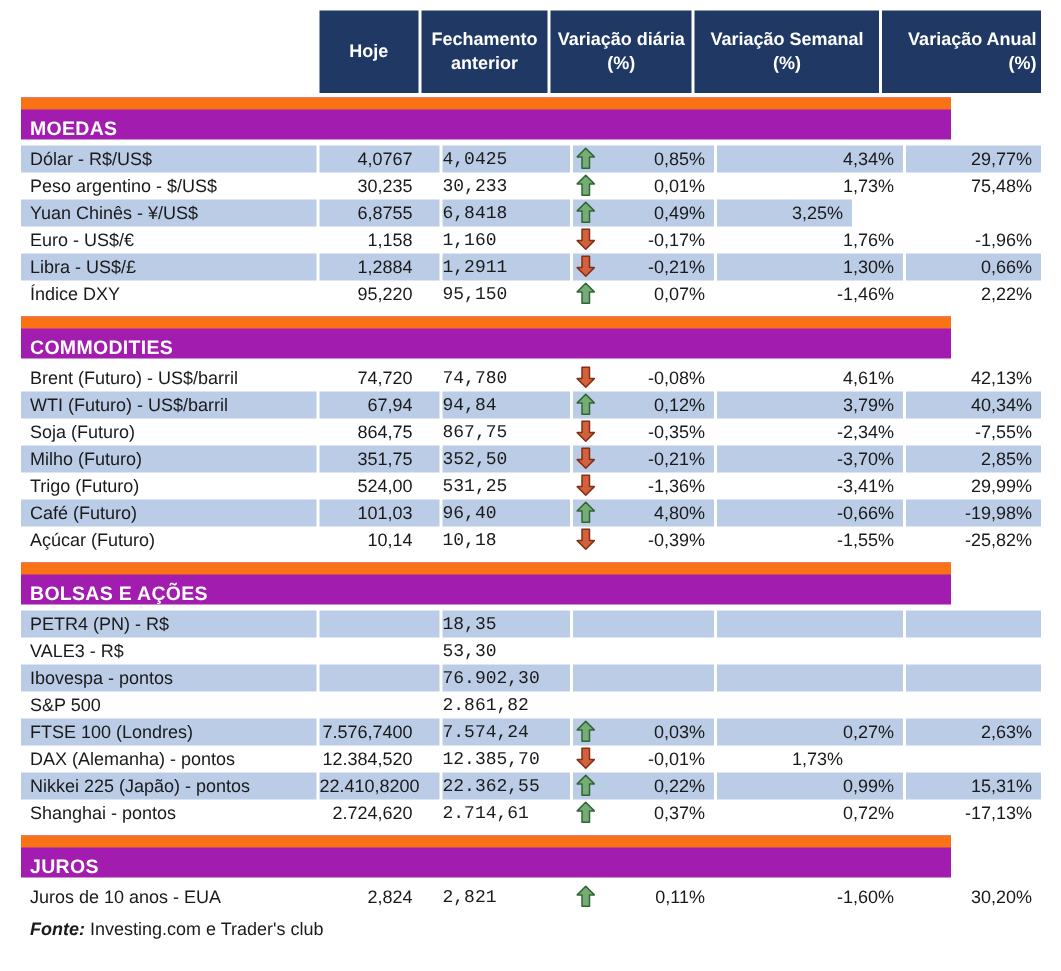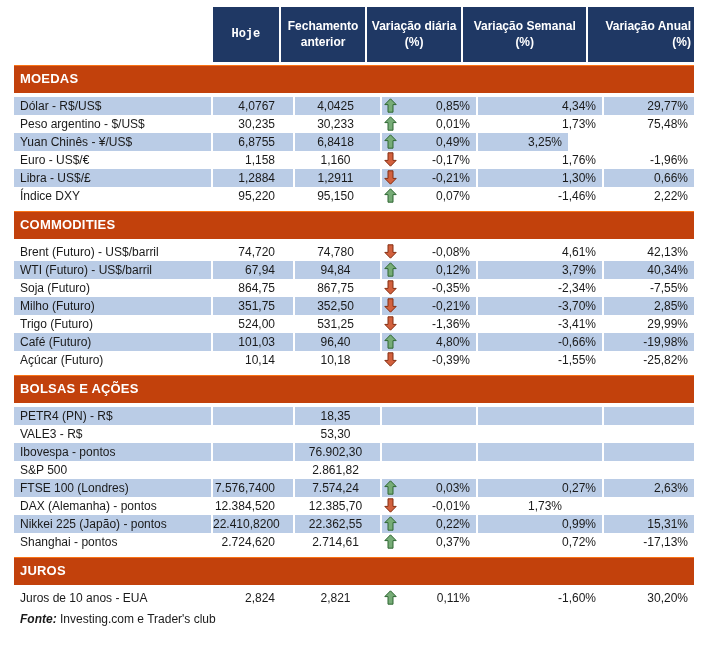--- a/index.html
+++ b/index.html
@@ -13,46 +13,46 @@
 
   
   .header-row{
     display:flex;gap:2px;margin-left:199px;width:481px;
   }
   .hcell{
     background:#1f3864;color:#ffffff;font-weight:bold;font-size:12px;line-height:1.3;
     height:55px;display:flex;align-items:center;justify-content:center;text-align:center;
     box-sizing:border-box;padding:2px 3px;
   }
-  .hc0{width:66px;font-family:Liberation Mono, monospace;}
+  .hc0{width:66px;}
   .hc1{width:85px;}
   .hc2{width:94px;}
   .hc3{width:124px;}
   .hc4{width:106px;text-align:right;}
 
   
   .section-bar{
-    width:680px;box-sizing:border-box;
-    background:#c2410c;border-top:1px solid #f97316;
+    width:620px;box-sizing:border-box;
+    background:#a21caf;border-top:8px solid #f97316;
     color:#ffffff;font-weight:bold;font-size:13px;letter-spacing:.2px;
     height:28px;line-height:25px;padding-left:6px;
     margin:6px 0 4px 0;
   }
   .table-body > .section-bar:first-child{margin-top:3px;}
 
   
   .row{display:flex;gap:2px;height:18px;width:680px;}
   .cell{
     box-sizing:border-box;height:18px;line-height:18px;font-size:12px;
     background:transparent;white-space:nowrap;overflow:hidden;
   }
   .row.shaded .cell{background:#bacce6;}
   .cell.label{width:197px;text-align:left;padding-left:6px;}
   .cell.hoje{width:80px;text-align:right;padding-right:18px;}
-  .cell.fech{width:85px;text-align:center;padding-right:4px;}
+  .cell.fech{width:85px;text-align:left;padding-right:4px;font-family:Liberation Mono, monospace;}
   .cell.diaria{width:94px;text-align:right;padding-right:6px;position:relative;}
   .cell.semanal{width:124px;text-align:right;padding-right:6px;}
   .cell.anual{width:90px;text-align:right;padding-right:6px;}
   .cell.diaria .arrow{
     position:absolute;left:2px;top:1px;width:13px;height:15px;display:block;
   }
 
   
   .fonte{margin-top:5px;padding-left:6px;font-size:12px;}
   .fonte b{font-weight:bold;font-style:italic;}

